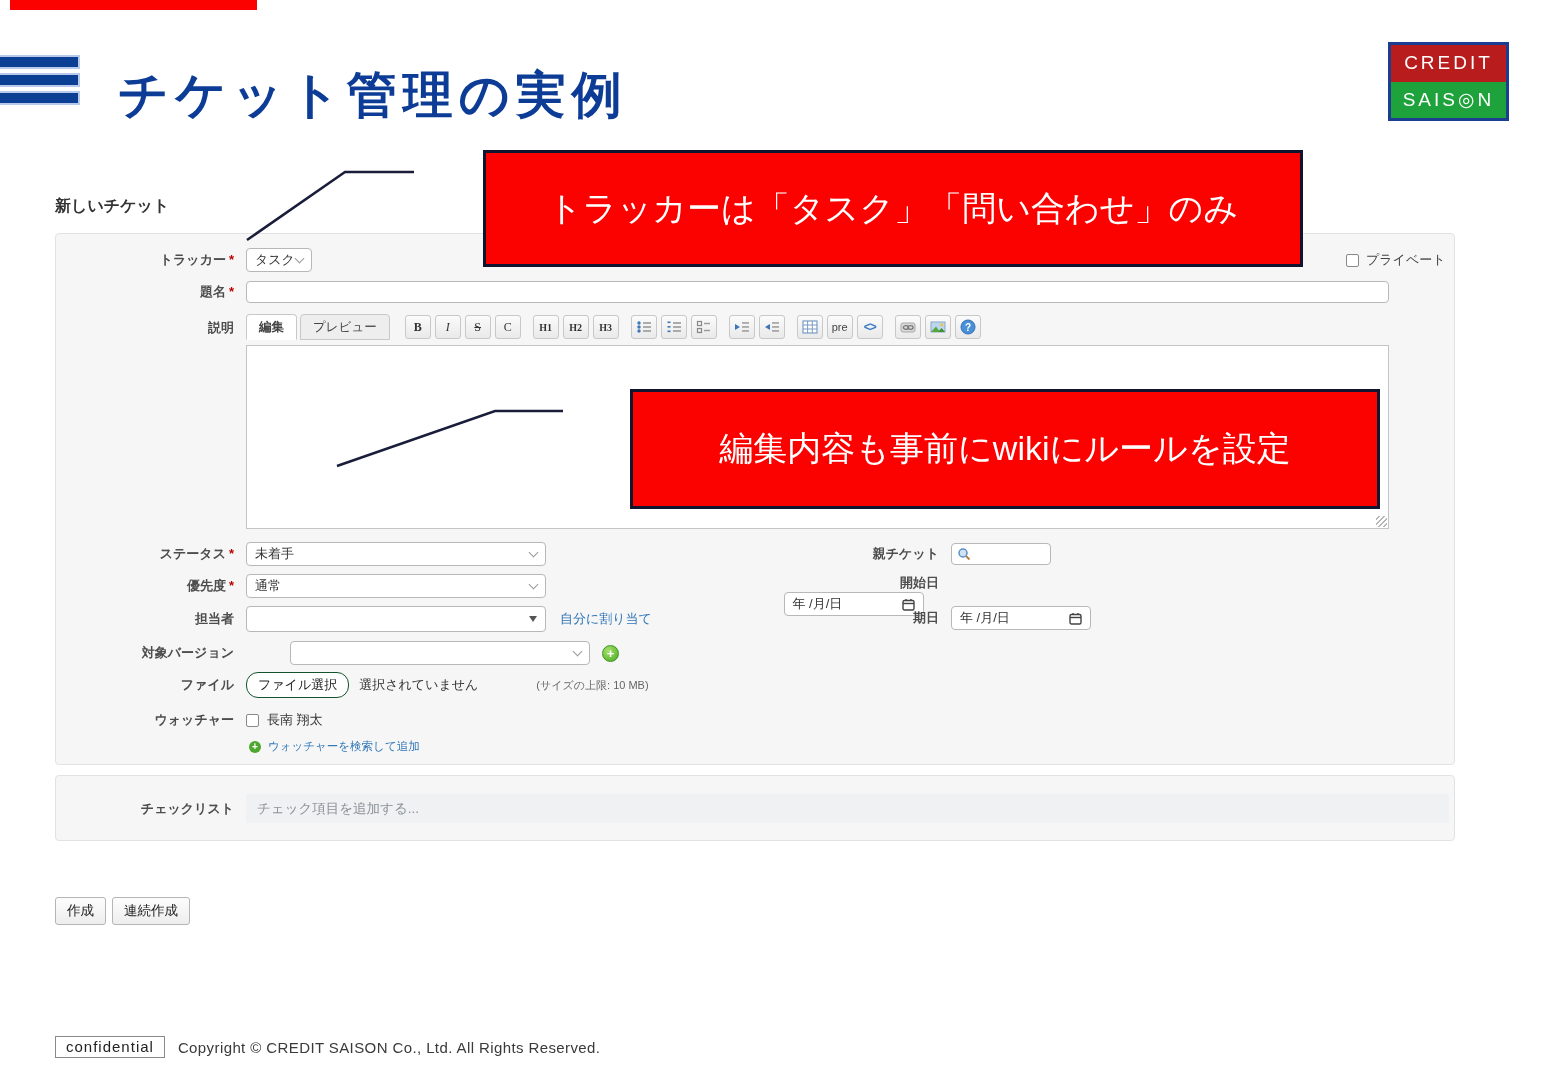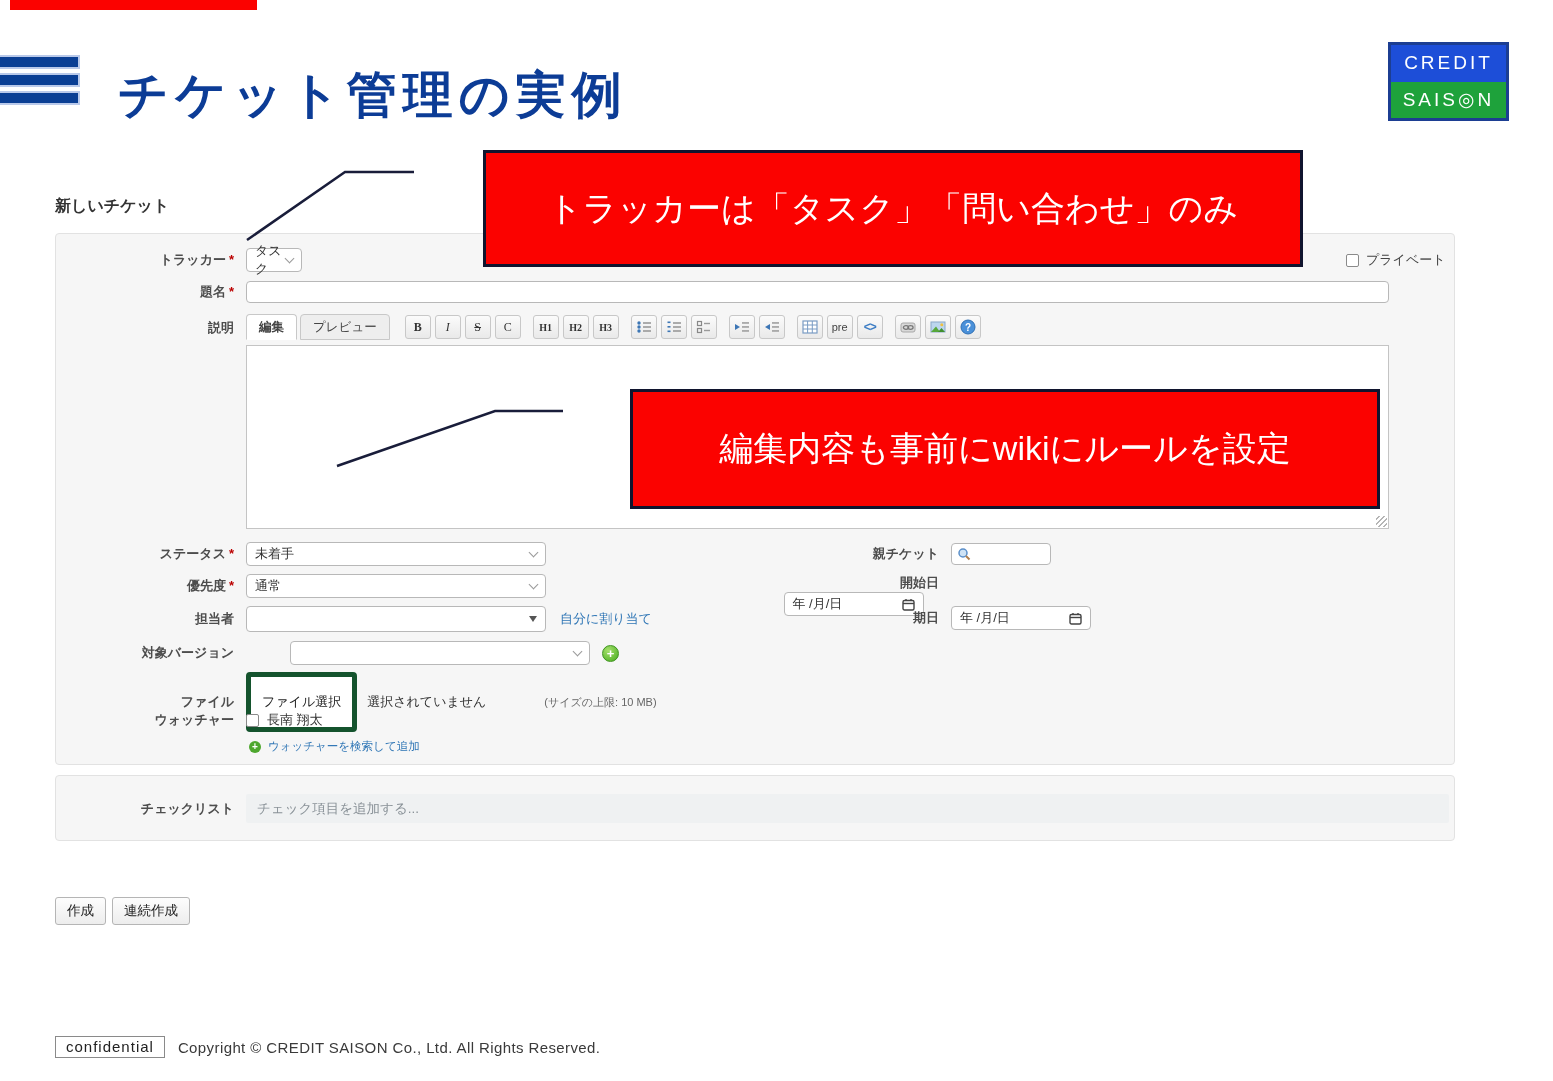--- a/index.html
+++ b/index.html
@@ -11,21 +11,21 @@
   .top-accent { position:absolute; left:10px; top:0; width:247px; height:10px; background:#fb0200; }
   .title-bars { position:absolute; left:-12px; top:55px; }
   .title-bars span { display:block; width:92px; height:14px; background:#0a3f94;
                      border:2px solid #b9c9ea; margin-bottom:4px; }
   .page-title { position:absolute; left:118px; top:62px; font-size:50px; font-weight:bold;
                 color:#0c3c96; letter-spacing:6px; white-space:nowrap; }
   .logo { position:absolute; left:1388px; top:42px; width:121px; height:79px;
           background:#1c3e92; border:3px solid #1c3e92; display:flex; flex-direction:column; }
   .logo-top, .logo-bottom { flex:1; display:flex; align-items:center; justify-content:center;
           color:#fff; font-size:19px; letter-spacing:3px; font-weight:400; white-space:nowrap; }
-  .logo-top { background:#1d4ed8;text-align:right; }
+  .logo-top { background:#b91c1c;text-align:right; }
   .logo-bottom { background:#1ea23b; }
 
   
   .annotation { position:absolute; background:#fb0200; border:3px solid #10142e; color:#fff;
                 display:flex; align-items:center; justify-content:center; font-size:34px;
                 white-space:nowrap; z-index:40; }
   .box1 { left:483px; top:150px; width:820px; height:117px; }
   .box2 { left:630px; top:389px; width:750px; height:120px; }
   .callouts { position:absolute; left:0; top:0; z-index:50; pointer-events:none; }
 
@@ -68,21 +68,21 @@
     background:repeating-linear-gradient(135deg, transparent 0 2px, #b5b5b5 2px 3.5px); }
 
   .link { color:#2e75b5; text-decoration:none; }
   .plus-icon { width:17px; height:17px; border-radius:50%; color:#fff; font-weight:bold; font-size:13px;
                line-height:15px; text-align:center; border:1px solid #3f9420;
                background:radial-gradient(circle at 35% 30%, #a5e06c, #47ad1e); }
   .add-bullet { width:12px; height:12px; border-radius:50%; background:#4ea72e; color:#fff;
                 font-size:10px; line-height:11px; text-align:center; font-weight:bold; flex:none; }
   .checkbox { width:13px; height:13px; background:#fff; border:1.5px solid #8a8a8a; border-radius:2px; flex:none; }
 
-  .file-btn { padding:16px 11px; background:#fff; border:5px solid #14532d; border-radius:4px;
+  .file-btn { padding:3px 11px; background:#fff; border:1px solid #14532d; border-radius:12px;
               font-size:13px; color:#222; margin-right:10px; }
   .size-hint { font-size:11px; color:#666; margin-left:58px; }
 
   .parent-input { width:100px; height:22px; display:flex; align-items:center; padding:0 5px; }
   .date-input { width:140px; display:flex; align-items:center; justify-content:space-between; padding:0 8px;gap:16px; }
   .rrow { position:absolute; left:700px; display:flex; align-items:center; font-size:13px; }
   .rlabel { width:183px; text-align:right; font-weight:bold; color:#4d4d4d; flex:none; white-space:nowrap; }
 
   .cl-strip { flex:1; margin-right:5px; height:29px; background:#eff1f2; border-radius:2px;
               display:flex; align-items:center; padding:0 11px; color:#8a9298; font-size:13.5px; }
@@ -122,21 +122,21 @@
   <div class="annotation box1">トラッカーは「タスク」「問い合わせ」のみ</div>
   <div class="annotation box2">編集内容も事前にwikiにルールを設定</div>
 
   <div class="form-heading">新しいチケット</div>
 
   <div class="panel main-panel">
 
     <div class="frow" style="top:14px;">
       <div class="flabel"><span>トラッカー</span><span class="req">*</span></div>
       <div class="fld">
-        <div class="sel" style="width:56px;">
+        <div class="sel" style="width:66px;">
           <span>タスク</span>
           <span class="chev"></span>
         </div>
       </div>
     </div>
 
     <div class="frow" style="top:17px; left:1290px; right:auto;">
       <span class="checkbox"></span>
       <span style="margin-left:7px; color:#444;">プライベート</span>
     </div>

